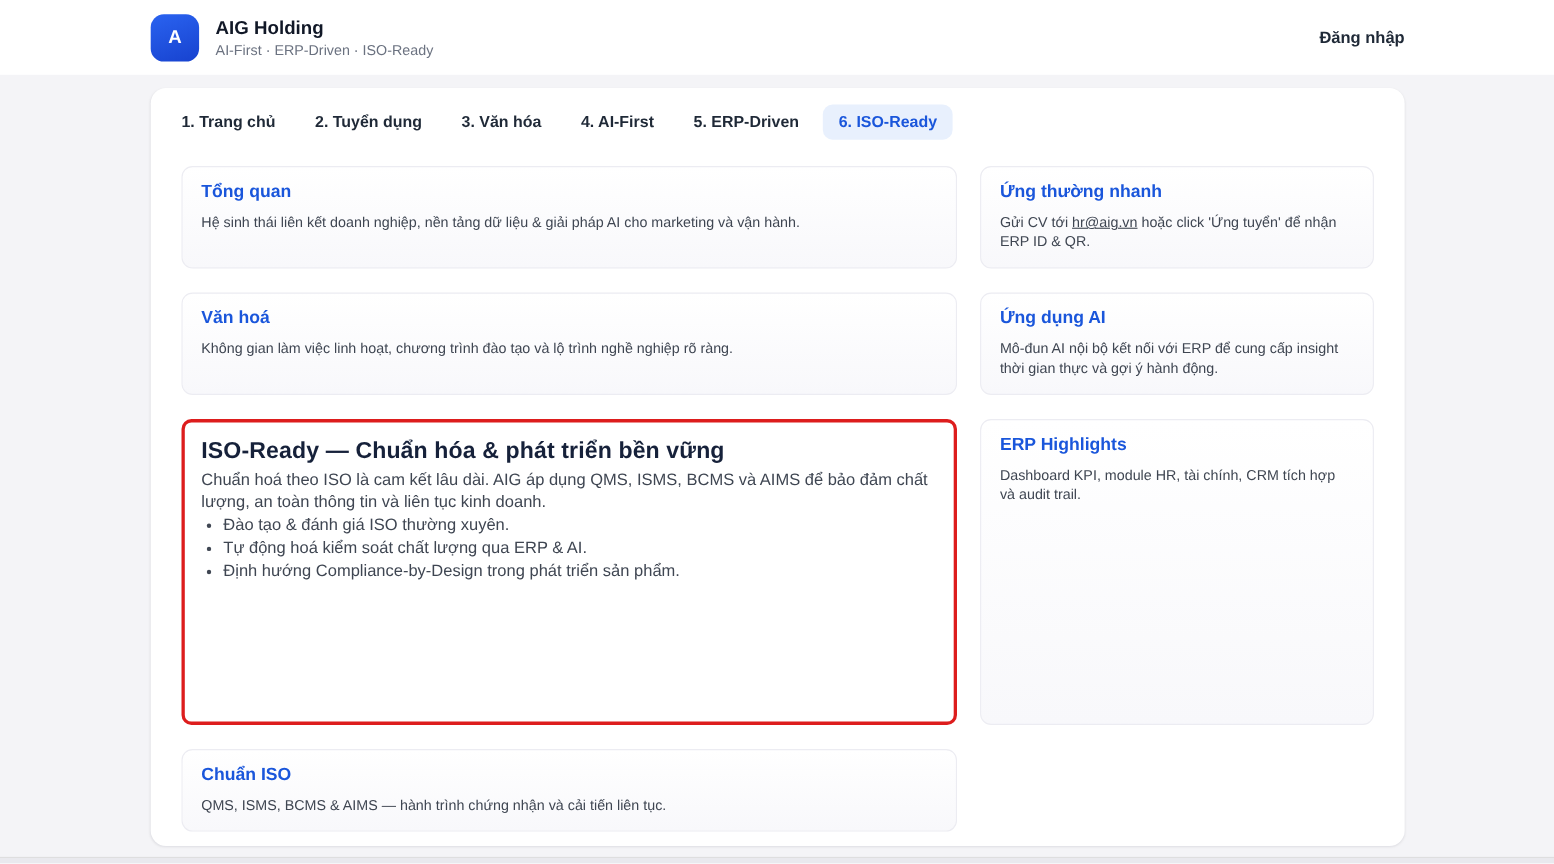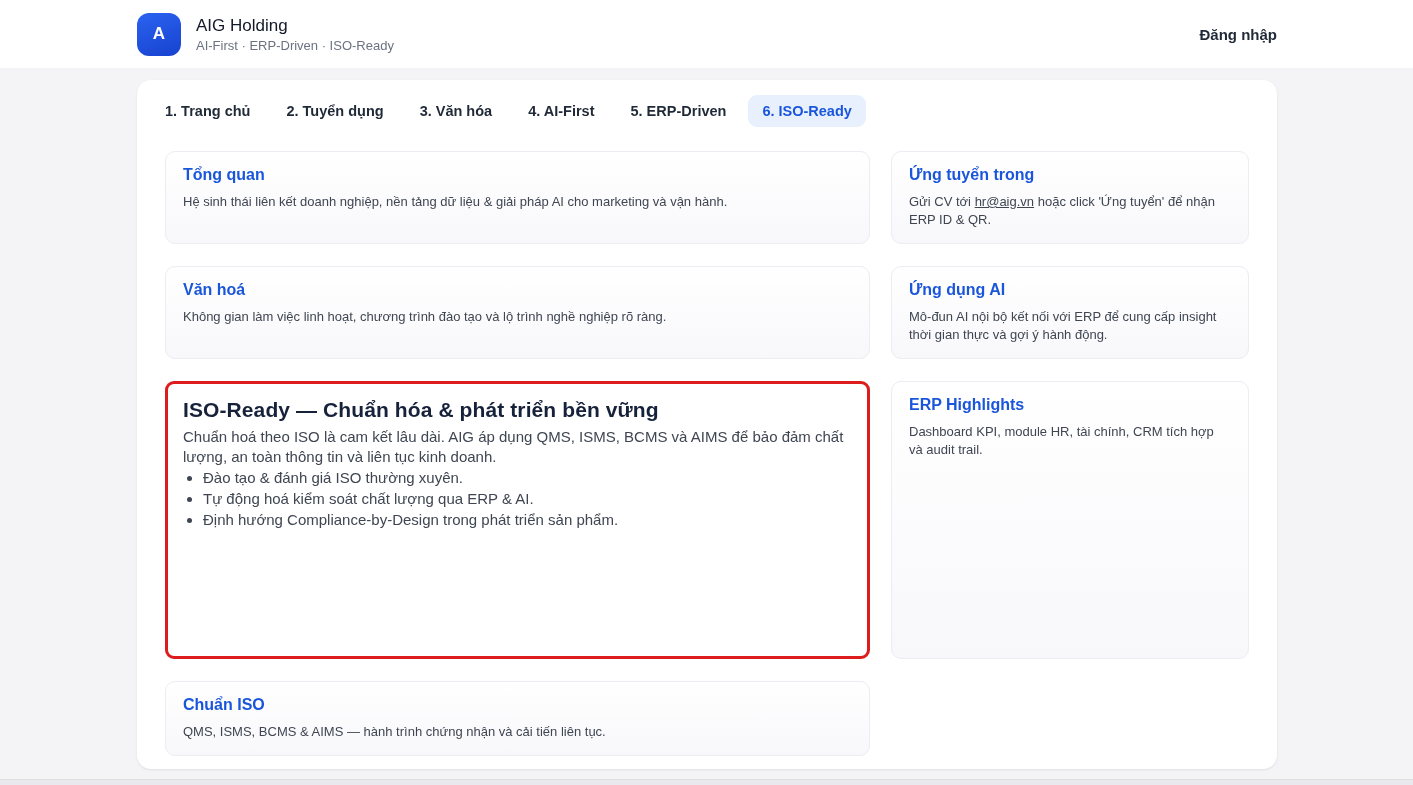--- a/index.html
+++ b/index.html
@@ -28,21 +28,21 @@
   .brand { display:flex; align-items:center; gap:15px; }
   .logo {
     width:44px; height:43px;
     border-radius:12px;
     background:linear-gradient(160deg,#2a63f0 0%,#1742cf 100%);
     color:#ffffff;
     font-weight:bold;
     font-size:17px;
     display:flex; align-items:center; justify-content:center;
   }
-  .brand-title { font-size:17px; font-weight:normal; color:#111827; line-height:1.25; }
+  .brand-title { font-size:17px; font-weight:bold; color:#111827; line-height:1.25; }
   .brand-sub { font-size:13px; color:#6b7280; margin-top:2px; }
   .login-link {
     font-size:15px; font-weight:bold; color:#1f2937;
     cursor:pointer;
   }
   
   .main-card {
     position:absolute;
     left:137px; top:80px;
     width:1140px; height:689px;
@@ -165,21 +165,21 @@
       <button class="tab active">6. ISO-Ready</button>
     </div>
 
   <div class="grid">
 
     <div class="card">
       <div class="card-title">Tổng quan</div>
       <div class="card-body">Hệ sinh thái liên kết doanh nghiệp, nền tảng dữ liệu &amp; giải pháp AI cho marketing và vận hành.</div>
     </div>
     <div class="card">
-      <div class="card-title">Ứng tuyển trong</div>
+      <div class="card-title">Ứng thường nhanh</div>
       <div class="card-body"><span>Gửi CV tới </span><a class="email-link">hr@aig.vn</a><span> hoặc click 'Ứng tuyển' để nhận ERP ID &amp; QR.</span></div>
     </div>
 
     <div class="card">
       <div class="card-title">Văn hoá</div>
       <div class="card-body">Không gian làm việc linh hoạt, chương trình đào tạo và lộ trình nghề nghiệp rõ ràng.</div>
     </div>
     <div class="card">
       <div class="card-title">Ứng dụng AI</div>
       <div class="card-body">Mô-đun AI nội bộ kết nối với ERP để cung cấp insight thời gian thực và gợi ý hành động.</div>

